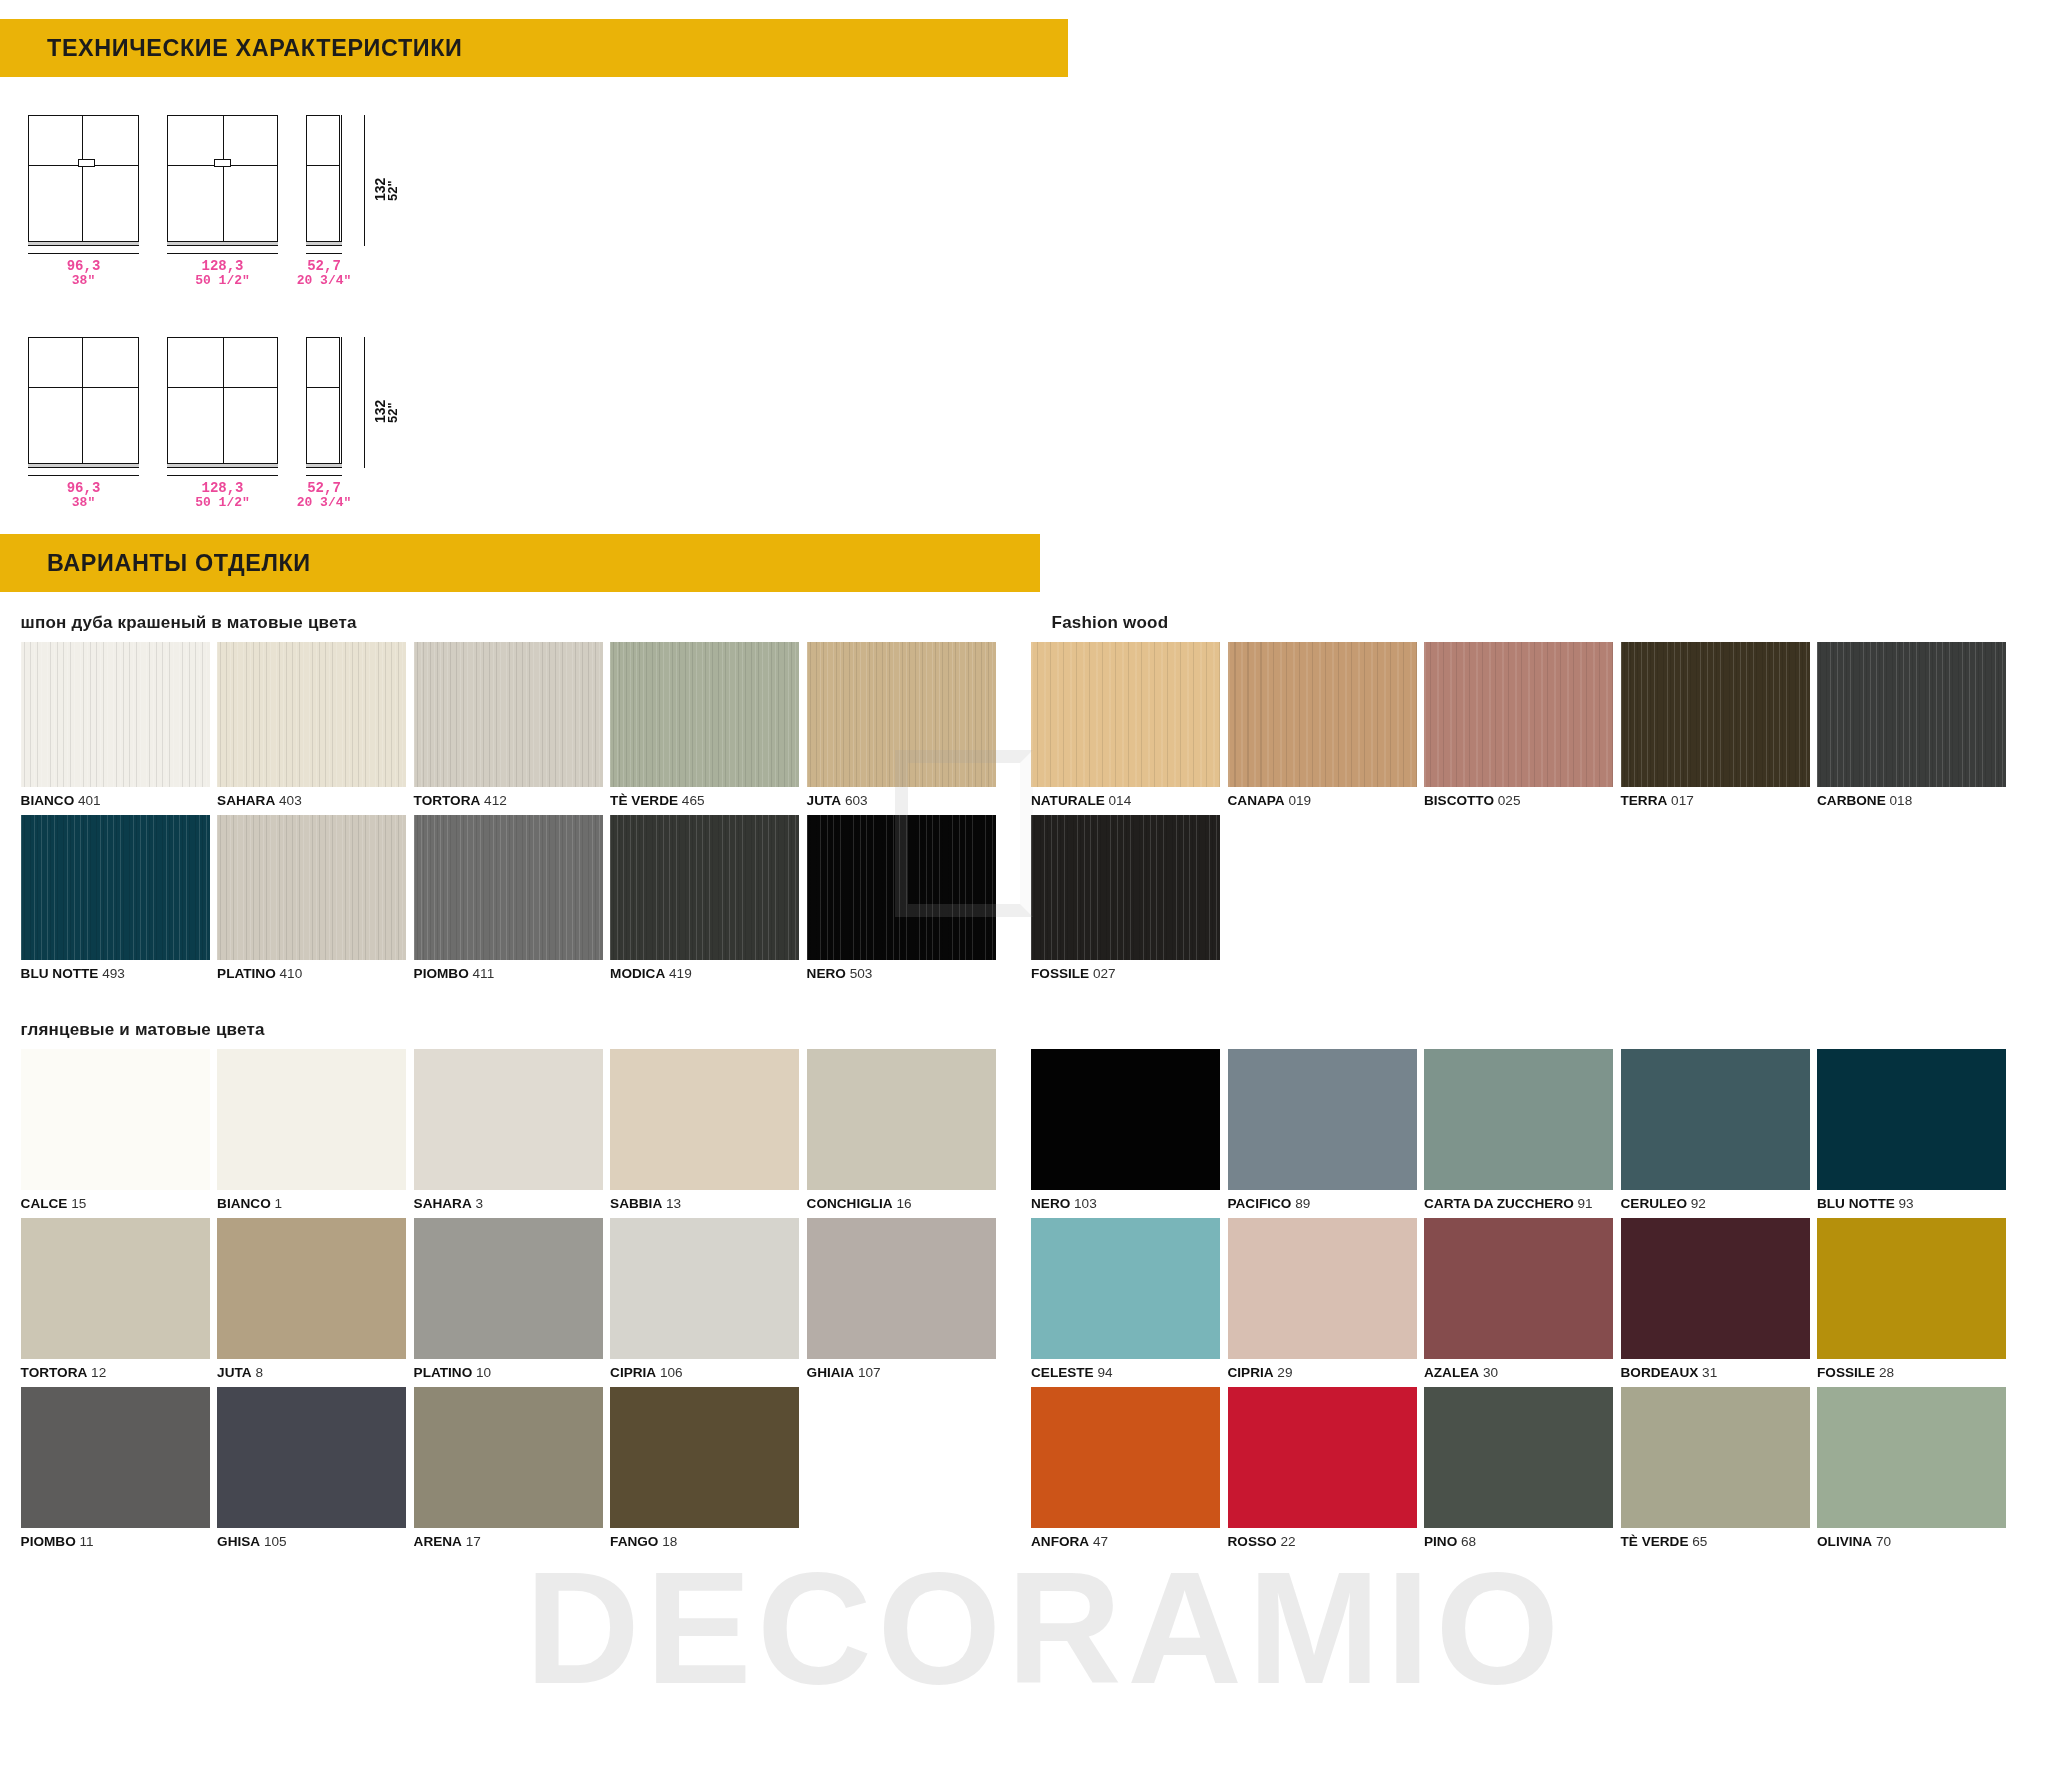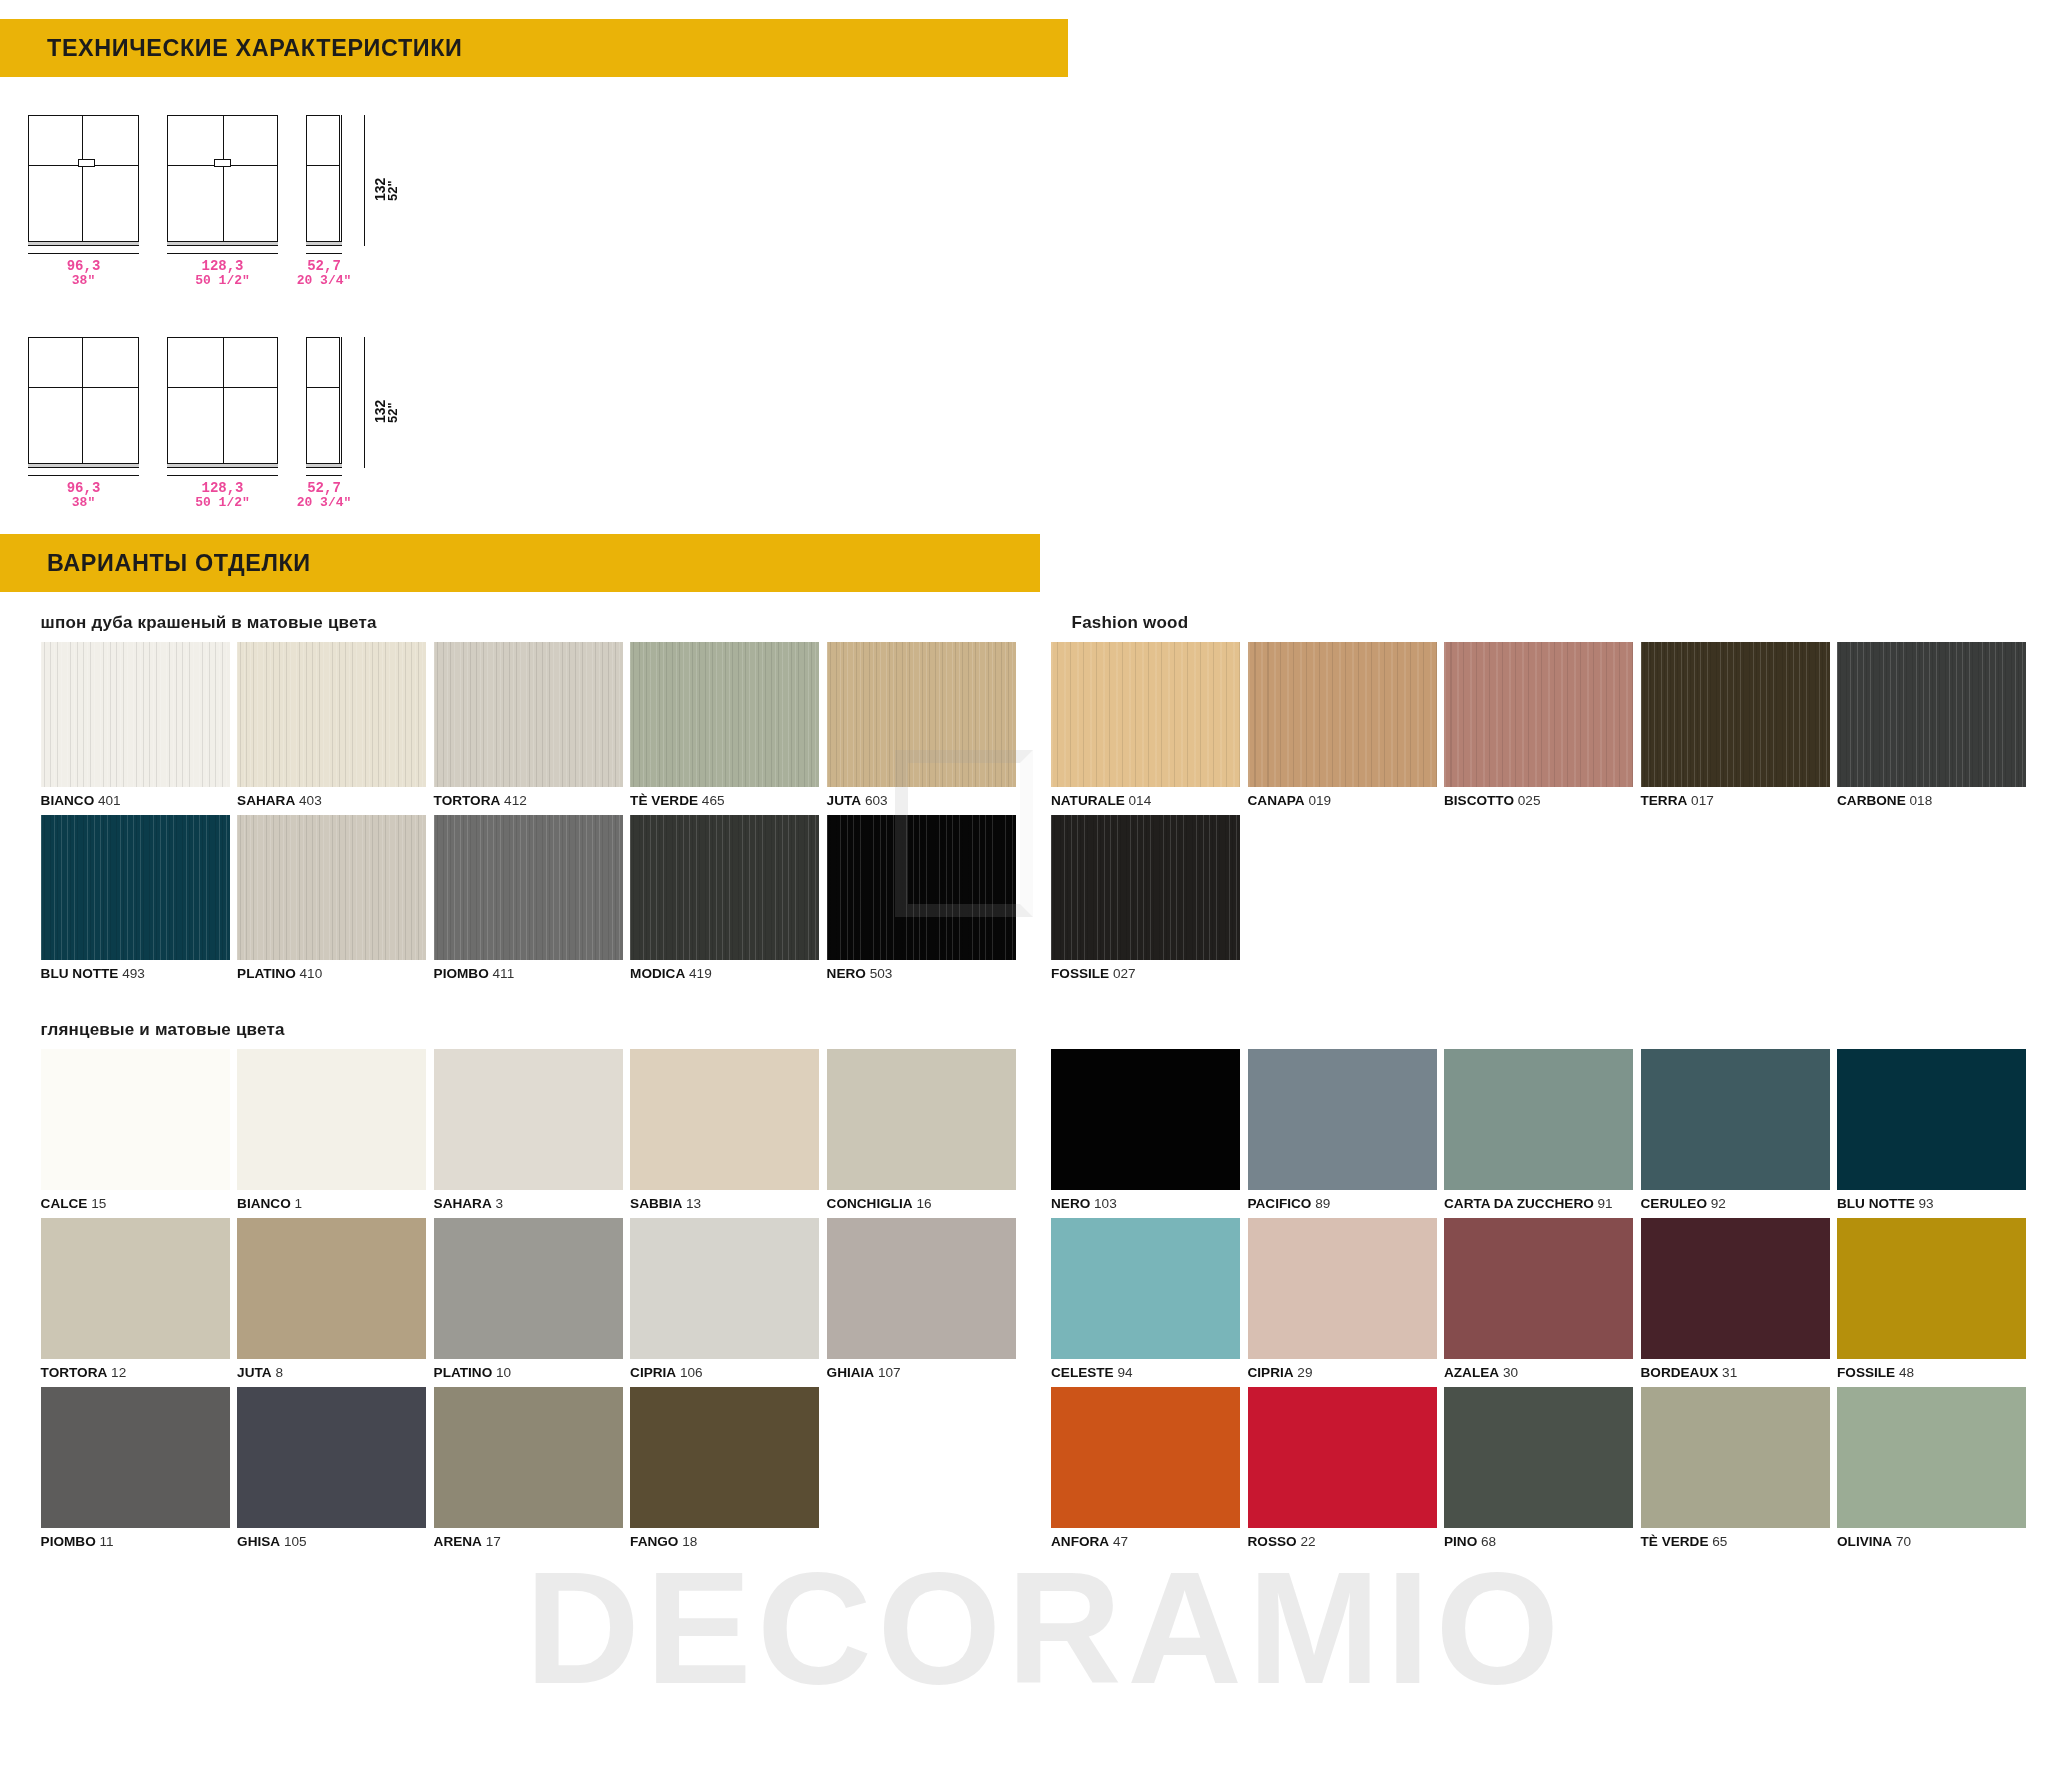--- a/index.html
+++ b/index.html
@@ -71,21 +71,21 @@
     line-height:1.08;
     color:#111;
     white-space:nowrap;
     transform:rotate(-90deg);
     transform-origin:left top;
     font-family:"Liberation Sans", sans-serif;
   }
   .sidepanel{position:absolute;width:2.8px;background:#fff;border-left:0.9px solid #111;border-right:0.9px solid #111;box-sizing:border-box;}
 
   
-  .finish-area{position:relative;padding:0 0 0 0;margin-left:20px;}
+  .finish-area{position:relative;padding:0 0 0 0;}
   .group-label{
     font-size:17px;
     font-weight:bold;
     color:#1c1c1c;
     margin:0 0 9.4px 20.6px;
     font-family:"Liberation Sans", sans-serif;
     letter-spacing:0.2px;
   }
   .group-label .light{font-weight:bold;}
   .cols{display:flex;}
@@ -488,21 +488,21 @@
           <div class="swatch">
             <span class="chip" style="background-color: rgb(133, 76, 77);"></span>
             <div class="cap"><b>AZALEA</b> <span>30</span></div>
           </div>
           <div class="swatch">
             <span class="chip" style="background-color: rgb(71, 34, 41);"></span>
             <div class="cap"><b>BORDEAUX</b> <span>31</span></div>
           </div>
           <div class="swatch">
             <span class="chip" style="background-color: rgb(181, 144, 12);"></span>
-            <div class="cap"><b>FOSSILE</b> <span>48</span></div>
+            <div class="cap"><b>FOSSILE</b> <span>28</span></div>
           </div>
         </div>
       </div>
     </div>
 
     <div class="cols gloss">
       <div class="col col-left">
         <div class="swatch-row wood-pad">
           <div class="swatch">
             <span class="chip" style="background-color: rgb(93, 92, 91);"></span>

